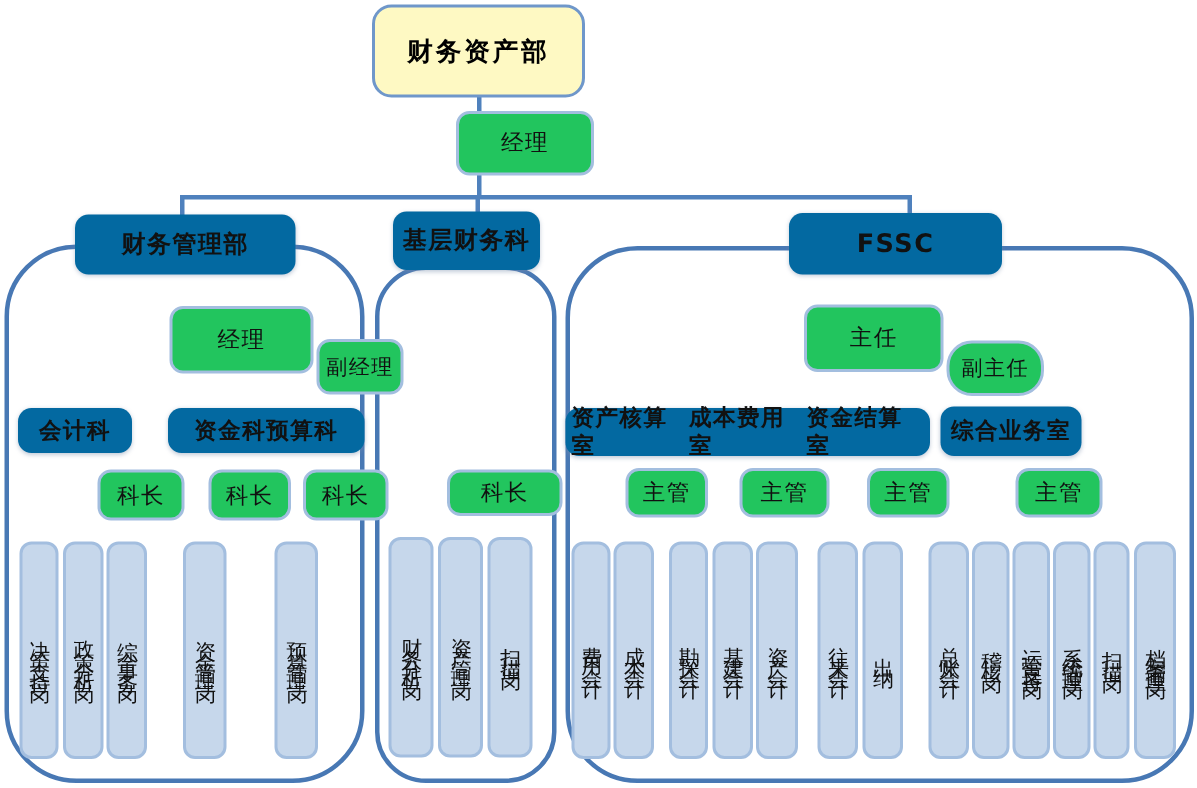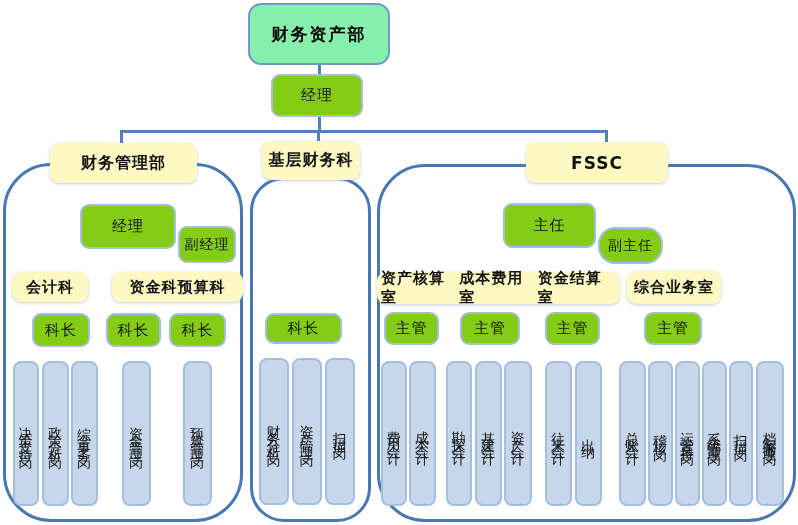--- a/index.html
+++ b/index.html
@@ -4,23 +4,23 @@
 <style>
   html,body{margin:0;padding:0;background:#fff;}
   .canvas{
     position:relative;width:798px;height:525px;background:#ffffff;
     font-family:"DejaVu Sans","Liberation Sans",sans-serif;color:#111;
     overflow:hidden;
   }
   .line{position:absolute;background:#4f81bd;z-index:1;}
   .container{position:absolute;border:3px solid #4878b4;border-radius:48px;z-index:0;background:transparent;}
   .node{position:absolute;display:flex;align-items:center;justify-content:center;box-sizing:border-box;z-index:3;}
-  .dark-node{background:#86efac;border:2px solid #6f97ca;border-radius:13px;font-size:17px;font-weight:600;color:#000;letter-spacing:2px;}
-  .light-node{background:#84cc16;border:2px solid #a3bedf;border-radius:9px;font-size:15px;letter-spacing:1px;}
-  .white-node{background:#fef9c3;border-radius:9px;font-size:15px;font-weight:600;box-shadow:0 1px 3px rgba(120,140,170,0.45);letter-spacing:1px;}
+  .dark-node{background:#fef9c3;border:2px solid #6f97ca;border-radius:13px;font-size:17px;font-weight:600;color:#000;letter-spacing:2px;}
+  .light-node{background:#22c55e;border:2px solid #a3bedf;border-radius:9px;font-size:15px;letter-spacing:1px;margin-left:33px;}
+  .white-node{background:#0369a1;border-radius:9px;font-size:15px;font-weight:600;box-shadow:0 1px 3px rgba(120,140,170,0.45);letter-spacing:1px;}
   .strip{justify-content:center;padding:0 4px;}
   .vbox{
     background:#c6d7eb;border:2px solid #a3bedf;border-radius:8px;
     writing-mode:vertical-rl;text-orientation:upright;
     font-size:14px;letter-spacing:7px;line-height:1;
   }
   .hdr{font-size:16px;}
 </style>
 </head>
 <body>

